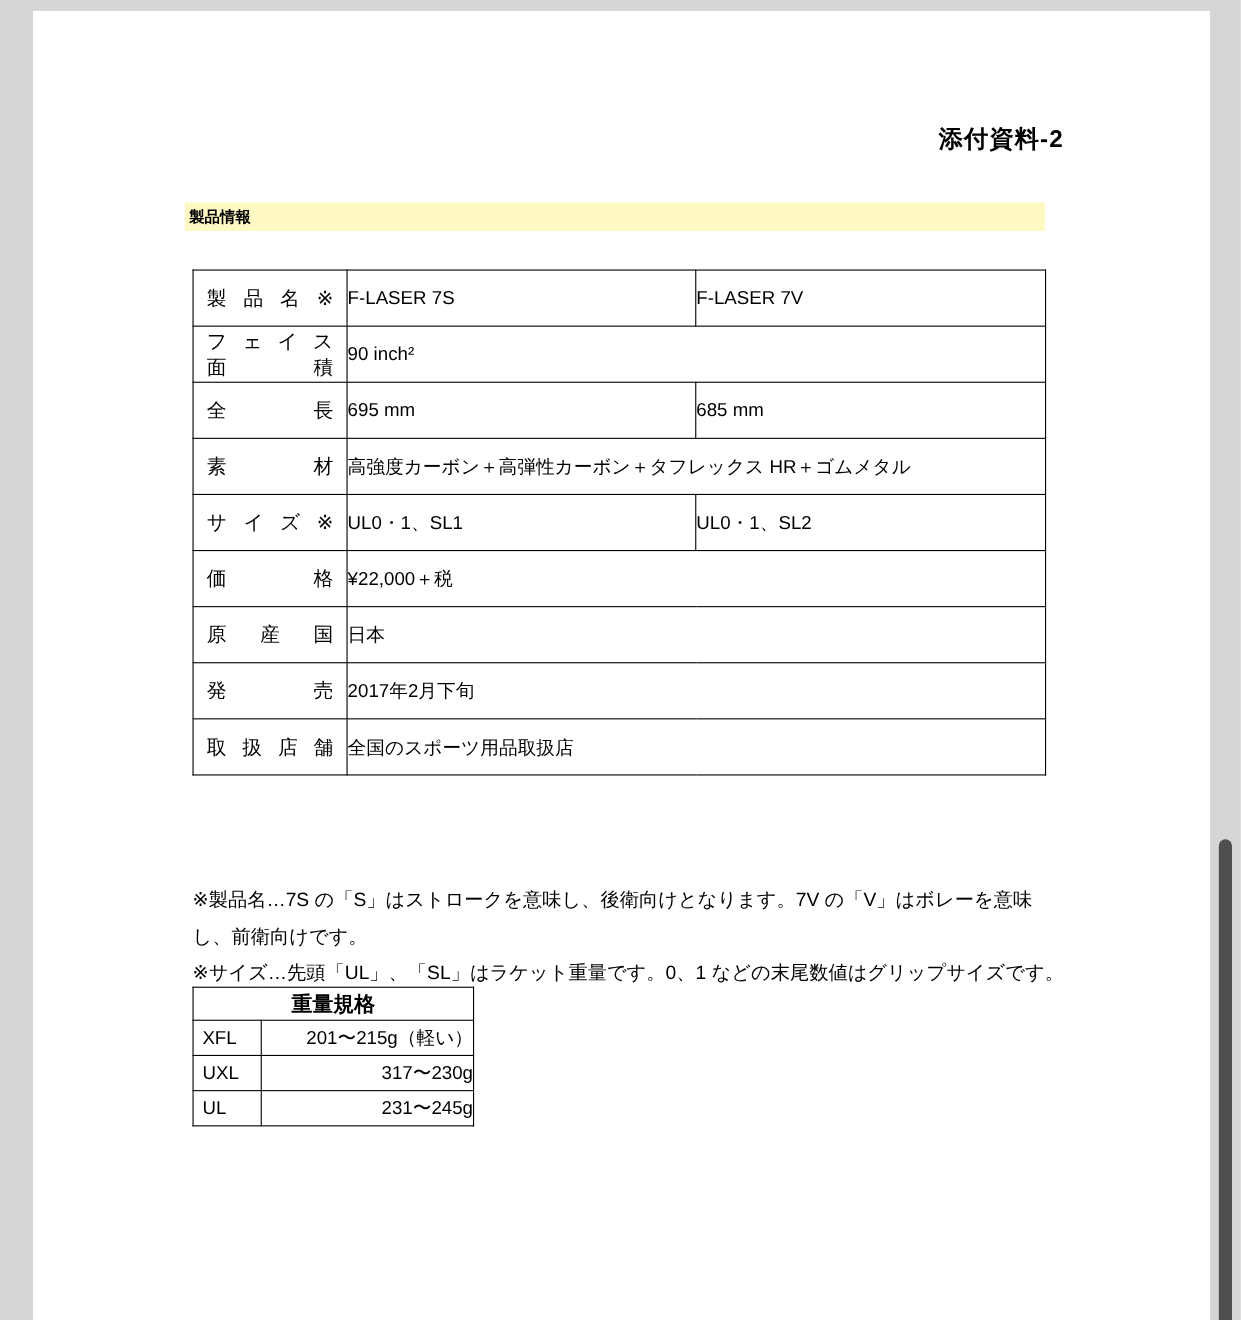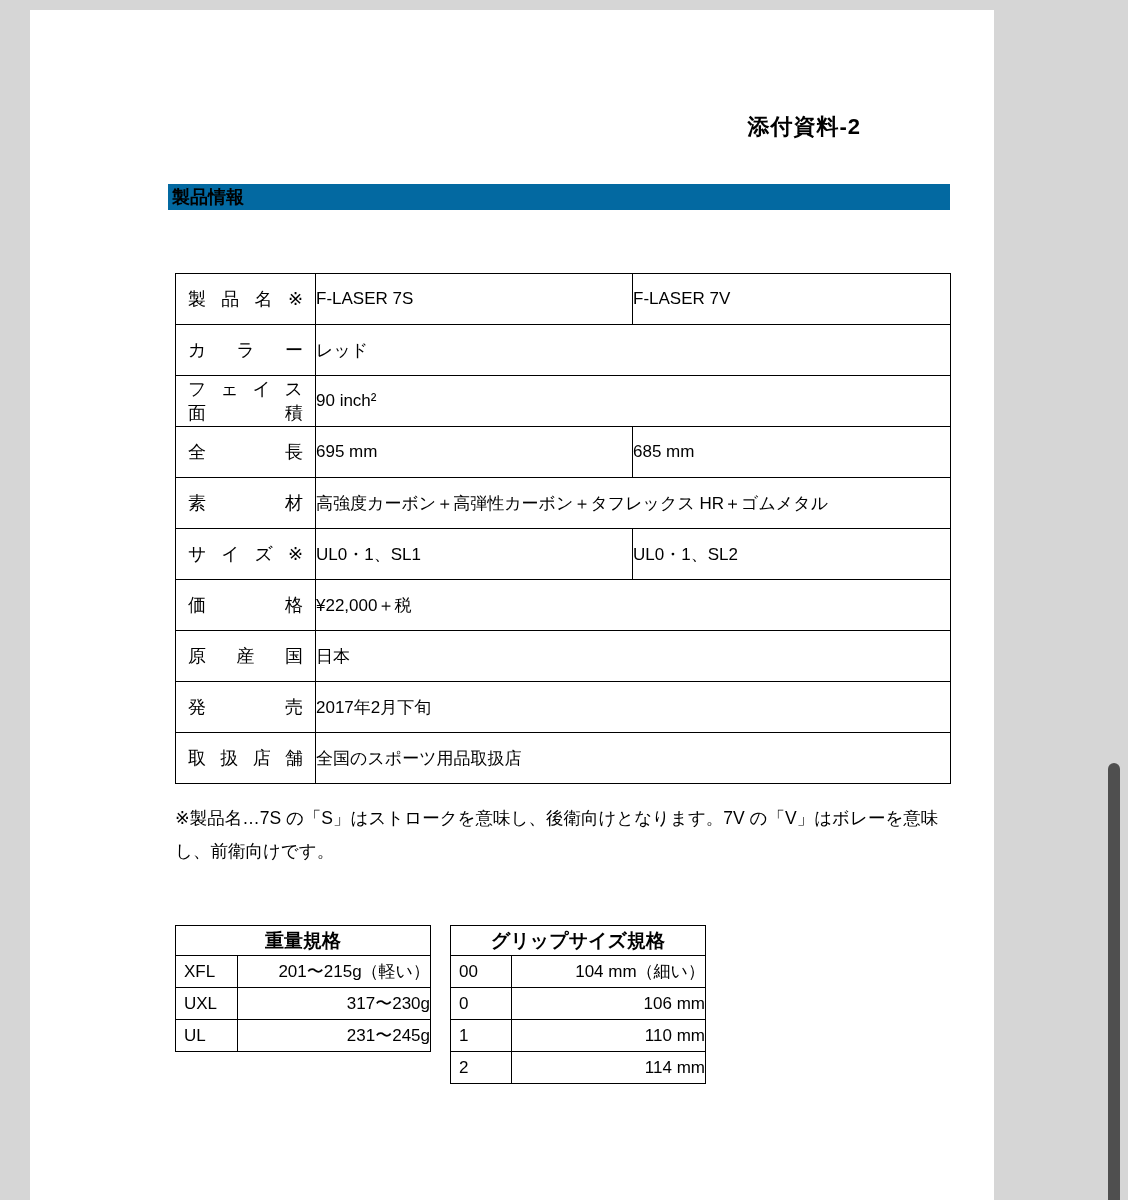--- a/index.html
+++ b/index.html
@@ -8,42 +8,42 @@
     width: 1128px; height: 1200px;
     background: #d6d6d6;
     overflow: hidden;
     position: relative;
     font-family: "Liberation Sans", "DejaVu Sans", sans-serif;
     color: #000;
   }
   .page {
     position: absolute;
     left: 30px; top: 10px;
-    width: 964px; height: 1190px;
+    width: 1070px; height: 1190px;
     background: #ffffff;
   }
   .doc-ref {
     position: absolute;
     top: 102px; right: 133px;
     font-size: 22px;
     font-weight: bold;
     letter-spacing: 1px;
   }
   .section-bar {
     position: absolute;
     left: 138px; top: 174px;
     width: 782px; height: 26px;
-    background: #0369a1;
+    background: #fef9c3;
     line-height: 26px;
     padding-left: 4px;
-    font-size: 18px;
+    font-size: 14px;
     font-weight: bold;
   }
   
-  table { border-collapse: collapse; margin-top: 28px; }
+  table { border-collapse: collapse; }
   .product-table {
     position: absolute;
     left: 145px; top: 235px;
     width: 775px;
     table-layout: fixed;
     font-size: 17px;
   }
   .product-table td {
     border: 1.5px solid #000;
     height: 51px;
@@ -117,24 +117,20 @@
         <col style="width:317px">
         <col style="width:318px">
       </colgroup>
     <tbody>
       <tr>
         <td class="lbl">製品名※</td>
         <td class="val">F-LASER 7S</td>
         <td class="val">F-LASER 7V</td>
       </tr>
       <tr>
-        <td class="lbl">カラー</td>
-        <td class="val" colspan="2">レッド</td>
-      </tr>
-      <tr>
         <td class="lbl">フェイス
 面積</td>
         <td class="val" colspan="2">90 inch²</td>
       </tr>
       <tr>
         <td class="lbl">全長</td>
         <td class="val">695 mm</td>
         <td class="val">685 mm</td>
       </tr>
       <tr>
@@ -161,20 +157,21 @@
       <tr>
         <td class="lbl">取扱店舗</td>
         <td class="val" colspan="2">全国のスポーツ用品取扱店</td>
       </tr>
     </tbody>
   </table>
 
   <div class="notes">
     <div class="note-line">※製品名…7S の「S」はストロークを意味し、後衛向けとなります。7V の「V」はボレーを意味</div>
     <div class="note-line">し、前衛向けです。</div>
+    <div class="note-line">※サイズ…先頭「UL」、「SL」はラケット重量です。0、1 などの末尾数値はグリップサイズです。</div>
   </div>
 
   <table class="spec-table weight-table">
     <colgroup>
         <col style="width:62px">
         <col style="width:193px">
       </colgroup>
     <tbody>
       <tr>
         <th colspan="2">重量規格</th>
@@ -187,43 +184,16 @@
         <td class="code">UXL</td>
         <td class="spec-val">317〜230g</td>
       </tr>
       <tr>
         <td class="code">UL</td>
         <td class="spec-val">231〜245g</td>
       </tr>
     </tbody>
   </table>
 
-  <table class="spec-table grip-table">
-    <colgroup>
-        <col style="width:61px">
-        <col style="width:194px">
-      </colgroup>
-    <tbody>
-      <tr>
-        <th colspan="2">グリップサイズ規格</th>
-      </tr>
-      <tr>
-        <td class="code">00</td>
-        <td class="spec-val">104 mm（細い）</td>
-      </tr>
-      <tr>
-        <td class="code">0</td>
-        <td class="spec-val">106 mm</td>
-      </tr>
-      <tr>
-        <td class="code">1</td>
-        <td class="spec-val">110 mm</td>
-      </tr>
-      <tr>
-        <td class="code">2</td>
-        <td class="spec-val">114 mm</td>
-      </tr>
-    </tbody>
-  </table>
 
 </div>
 
 <div class="scrollbar-thumb"></div>
 
 </body></html>

